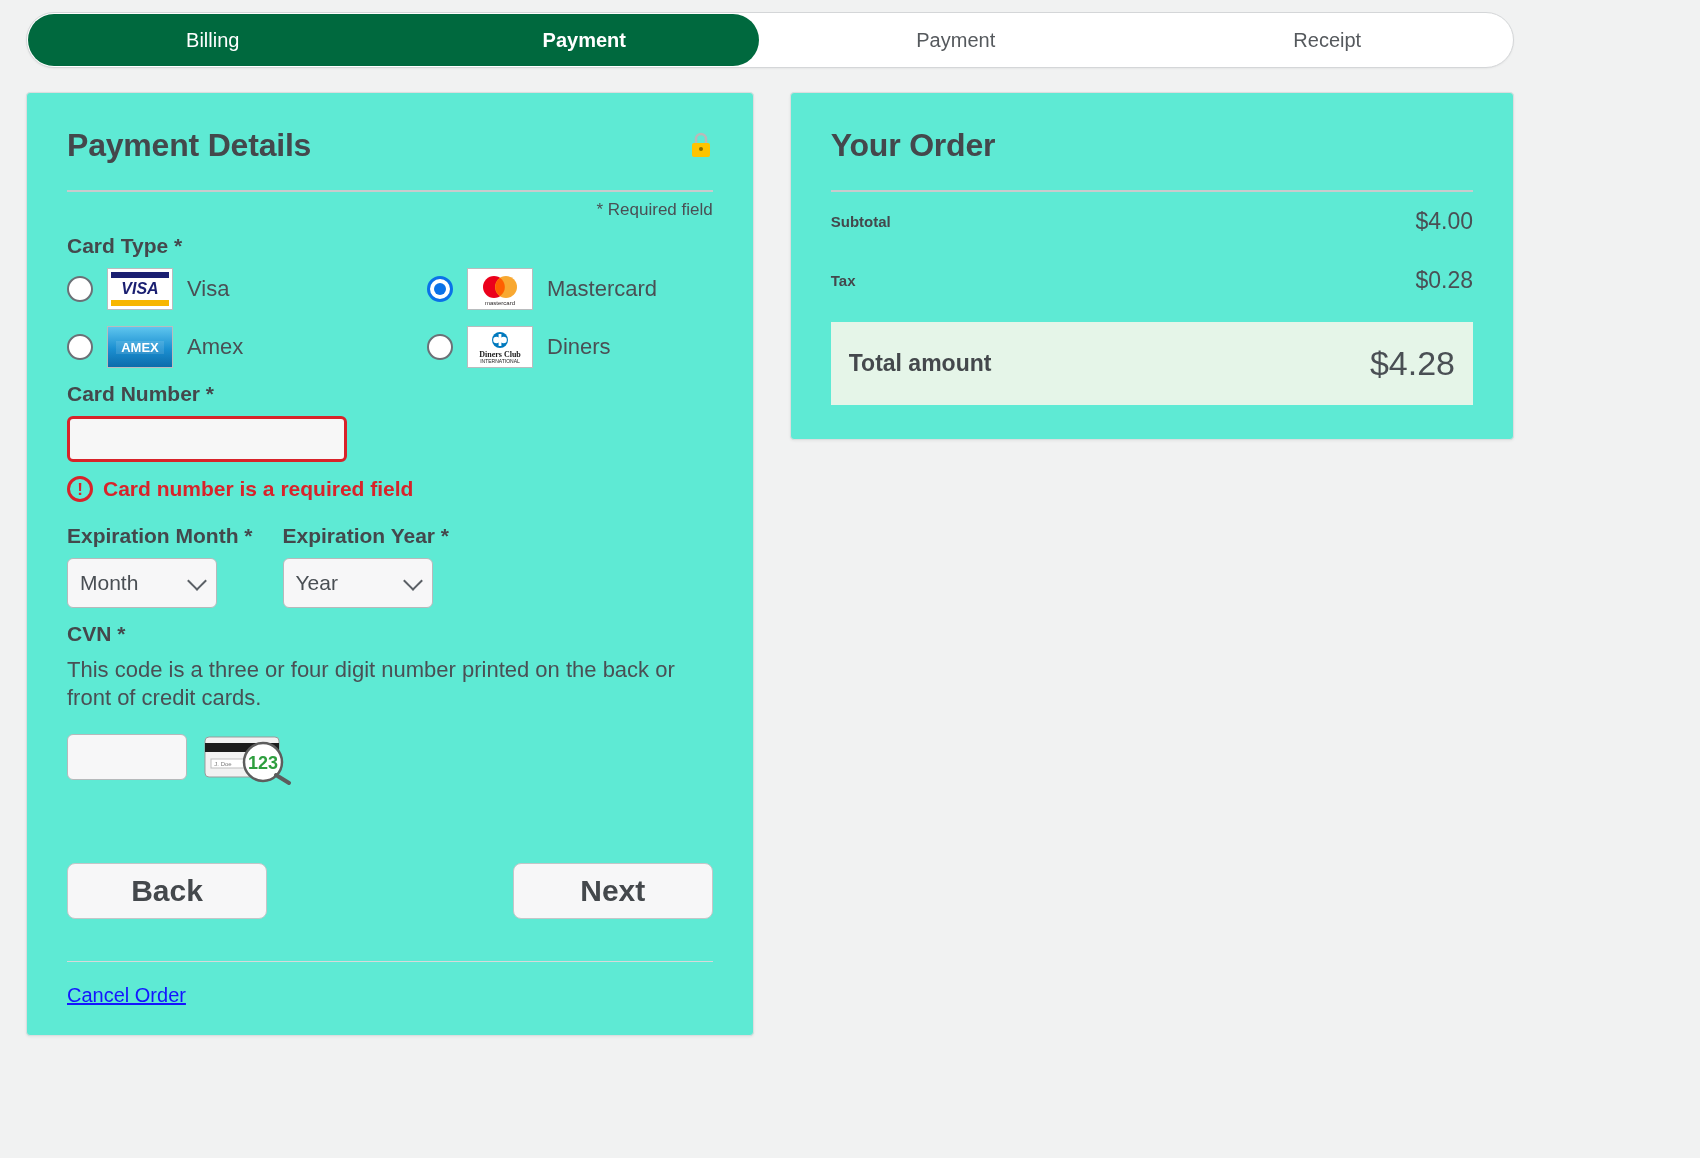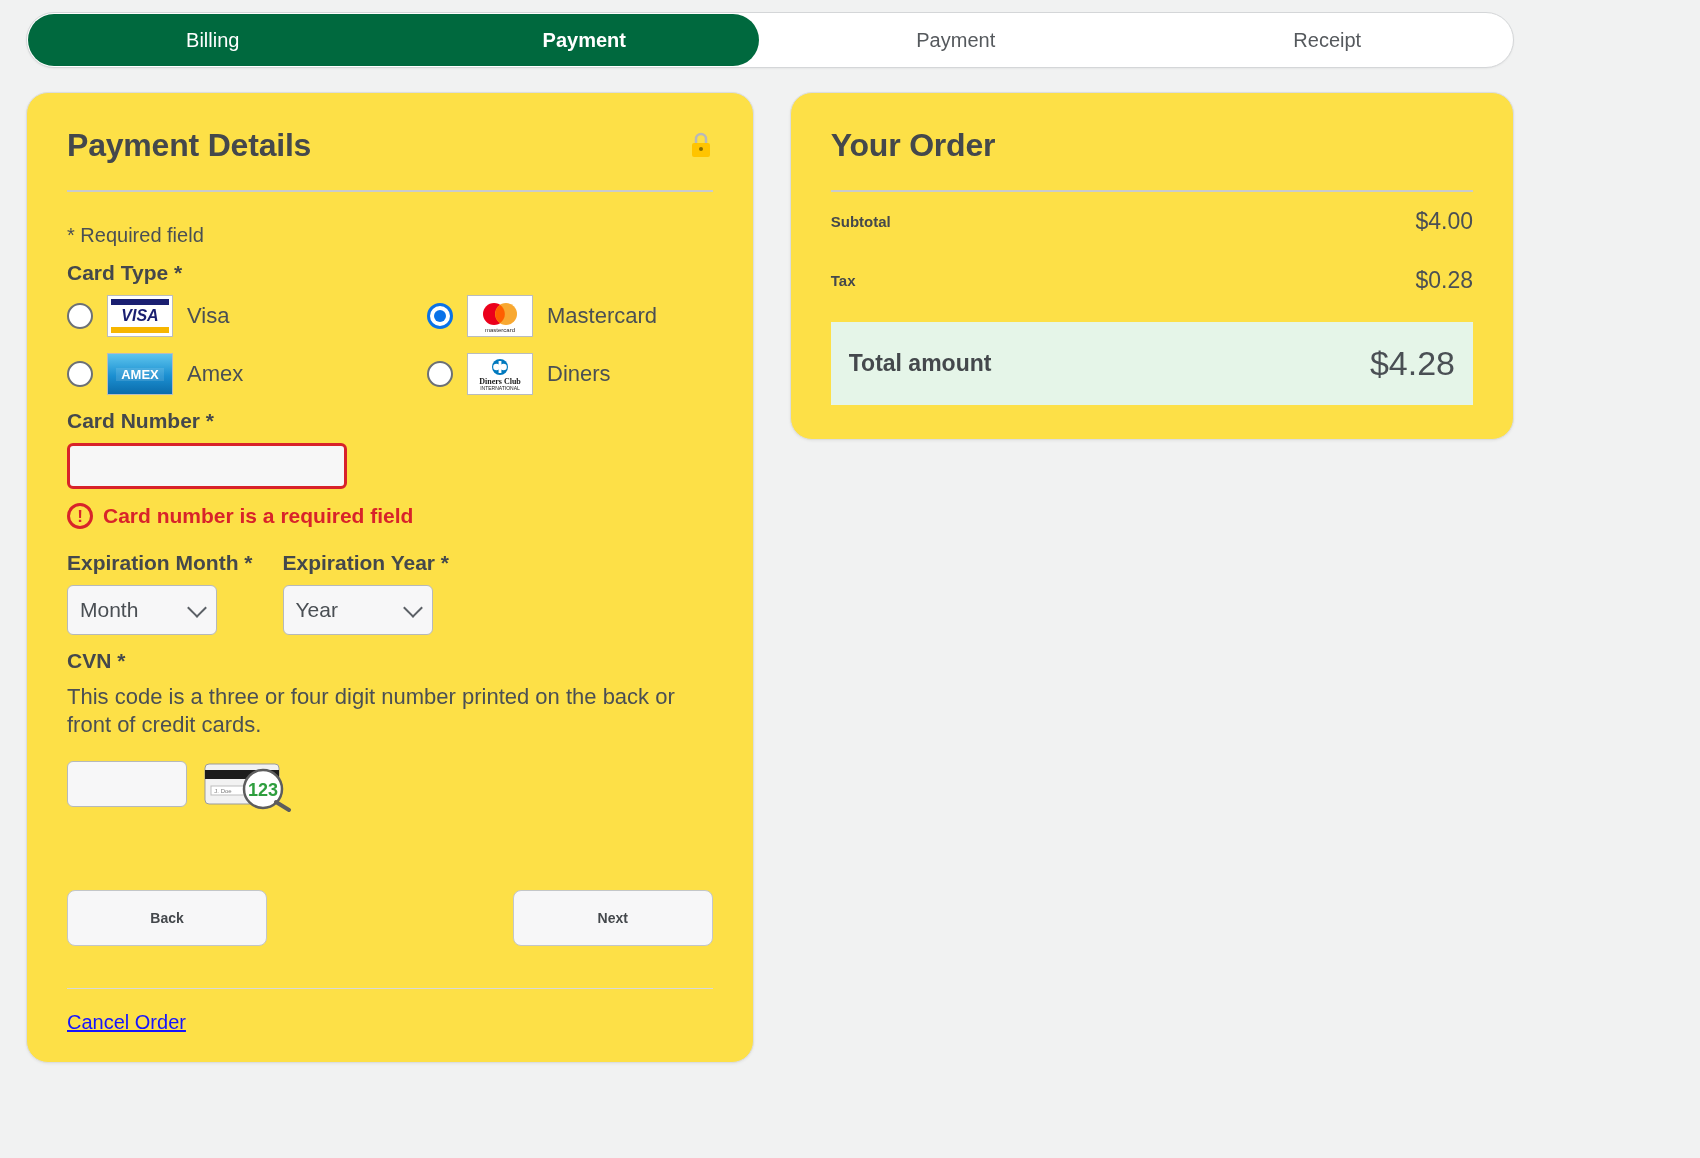--- a/index.html
+++ b/index.html
@@ -49,23 +49,23 @@
   }
 
   
   .cols {
     display: flex;
     align-items: flex-start;
     gap: 36px;
     margin: 24px 14px 0 14px;
   }
   .card {
-    background: #fde047;
+    background: #5eead4;
     border: 1px solid #dcdedf;
-    border-radius: 22px;
+    border-radius: 4px;
     box-shadow: 0 1px 3px rgba(0,0,0,.06);
   }
   .payment-card { width: 824px; padding: 34px 40px 28px 40px; }
   .order-card   { width: 820px; padding: 34px 40px 34px 40px; }
 
   .card-head {
     display: flex;
     align-items: flex-start;
     justify-content: space-between;
   }
@@ -73,24 +73,24 @@
     margin: 0;
     font-size: 32px;
     font-weight: bold;
     color: #44484c;
     letter-spacing: -.2px;
   }
   .lock-icon { font-size: 26px; line-height: 1; margin-top: 4px; }
   .rule { height: 2px; background: #c9cbcd; margin: 26px 0 0 0; border: 0; }
 
   .required-note {
-    text-align: left;
-    font-size: 20px;
+    text-align: right;
+    font-size: 17px;
     color: #4a4f54;
-    margin-top: 32px;
+    margin-top: 8px;
   }
 
   .field-label {
     font-size: 21px;
     font-weight: bold;
     color: #44484c;
     margin-top: 14px;
     margin-bottom: 10px;
   }
 
@@ -187,21 +187,21 @@
     position: relative;
   }
 
   
   .btn-row { display: flex; justify-content: space-between; margin-top: 78px; }
   .btn {
     min-width: 200px; height: 56px;
     background: #f7f7f8;
     border: 1px solid #c3c6c8;
     border-radius: 8px;
-    font-size: 14px; font-weight: bold;
+    font-size: 30px; font-weight: bold;
     color: #44484c;
     cursor: pointer;
     font-family: "Liberation Sans", sans-serif;
   }
   .foot-rule { height: 1px; background: #d7d9da; margin: 42px 0 22px 0; border: 0; }
   .cancel-link {
     font-size: 20px; color: #1414ff; text-decoration: underline; cursor: pointer;
   }
 
   

